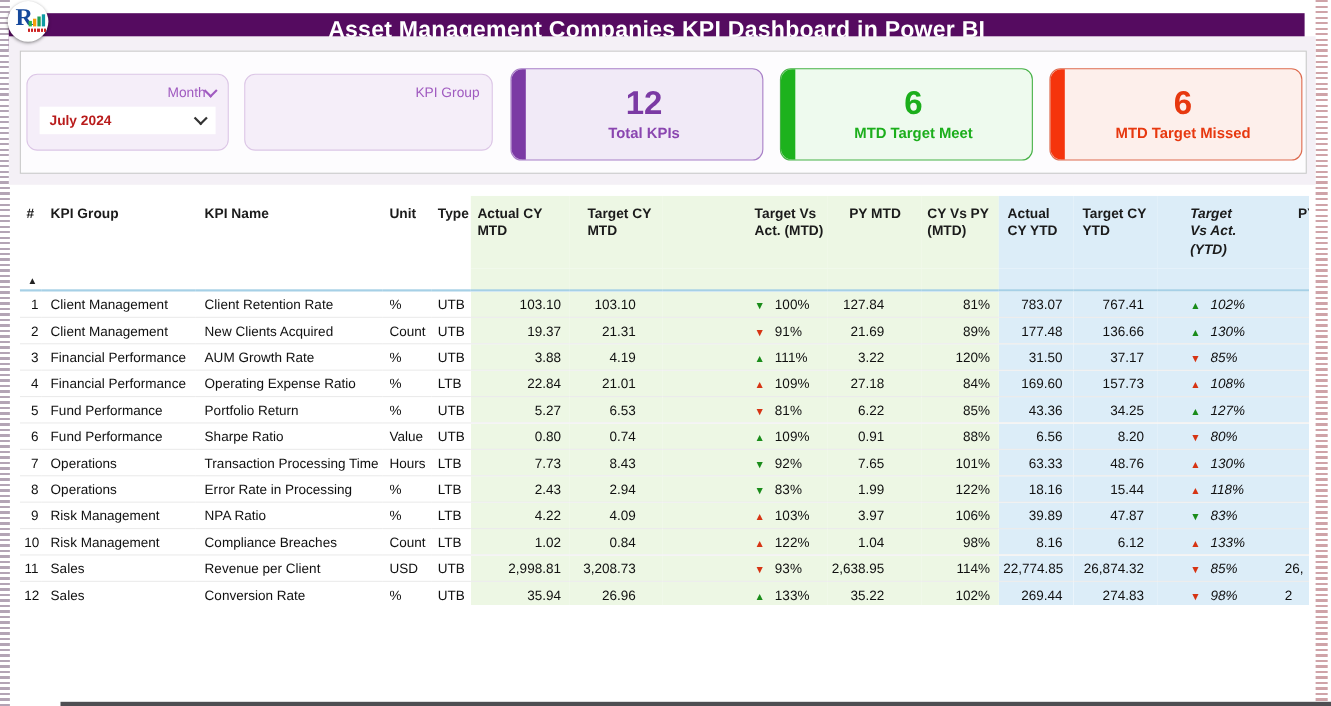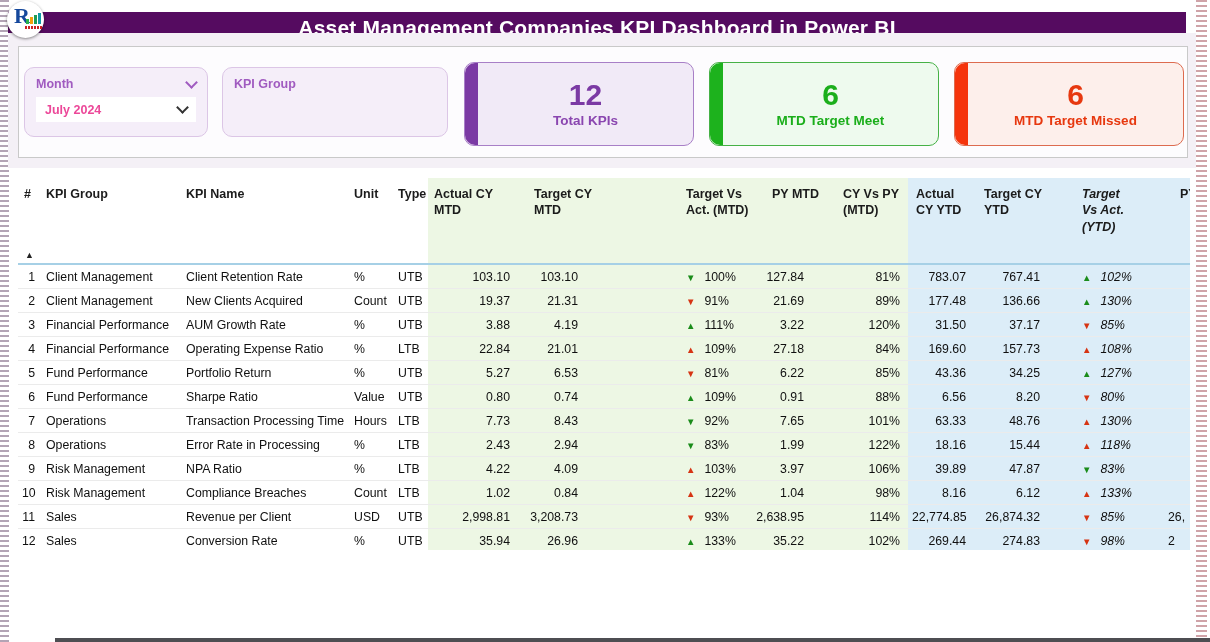--- a/index.html
+++ b/index.html
@@ -29,24 +29,24 @@
   .logo-dots{position:absolute;left:18px;top:25px;width:17px;height:3px;
     background:repeating-linear-gradient(to right,#cc2222 0 2px,#ffffff 2px 3px);}
   
   .filter-bg{position:absolute;left:8px;top:33px;width:1188px;height:135px;background:#f4f0f6;}
   .filter-panel{position:absolute;left:18px;top:46px;width:1170px;height:112px;
     background:#fdfcfe;border:1px solid #c9c9c9;box-sizing:border-box;}
   .slicer{position:absolute;top:20px;height:70px;background:#f5eef9;border:1px solid #dcc6e6;
     border-radius:10px;padding:9px 11px;box-sizing:border-box;}
   .slicer.month{left:5px;width:184px;}
   .slicer.kpigroup{left:203px;width:226px;}
-  .slicer-label-row{display:flex;justify-content:space-between;align-items:center;
-    color:#a05bc0;font-weight:bold;font-size:12.5px;}
+  .slicer-label-row{display:flex;justify-content:flex-end;align-items:center;
+    color:#a05bc0;font-weight:normal;font-size:12.5px;}
   .dropdown{margin-top:6px;background:#ffffff;height:25px;display:flex;align-items:center;
-    justify-content:space-between;padding:0 9px;font-size:12.5px;font-weight:bold;color:#ec4899;}
+    justify-content:space-between;padding:0 9px;font-size:12.5px;font-weight:bold;color:#b91c1c;}
   .chev{width:7px;height:7px;display:inline-block;border-right:2px solid currentColor;
     border-bottom:2px solid currentColor;transform:rotate(45deg);margin-top:-4px;}
   .chev.purple{color:#a05bc0;}
   .chev.dark{color:#333333;}
   .kpi-card{position:absolute;top:15px;width:230px;height:84px;border-radius:10px;box-sizing:border-box;}
   .kpi-card .accent{position:absolute;left:0;top:0;bottom:0;width:13px;border-radius:10px 0 0 10px;}
   .card-content{position:absolute;left:13px;right:0;top:0;bottom:0;display:flex;
     flex-direction:column;align-items:center;justify-content:center;gap:3px;}
   .card-value{font-size:30px;font-weight:bold;line-height:1;}
   .card-label{font-size:13.5px;font-weight:bold;}

